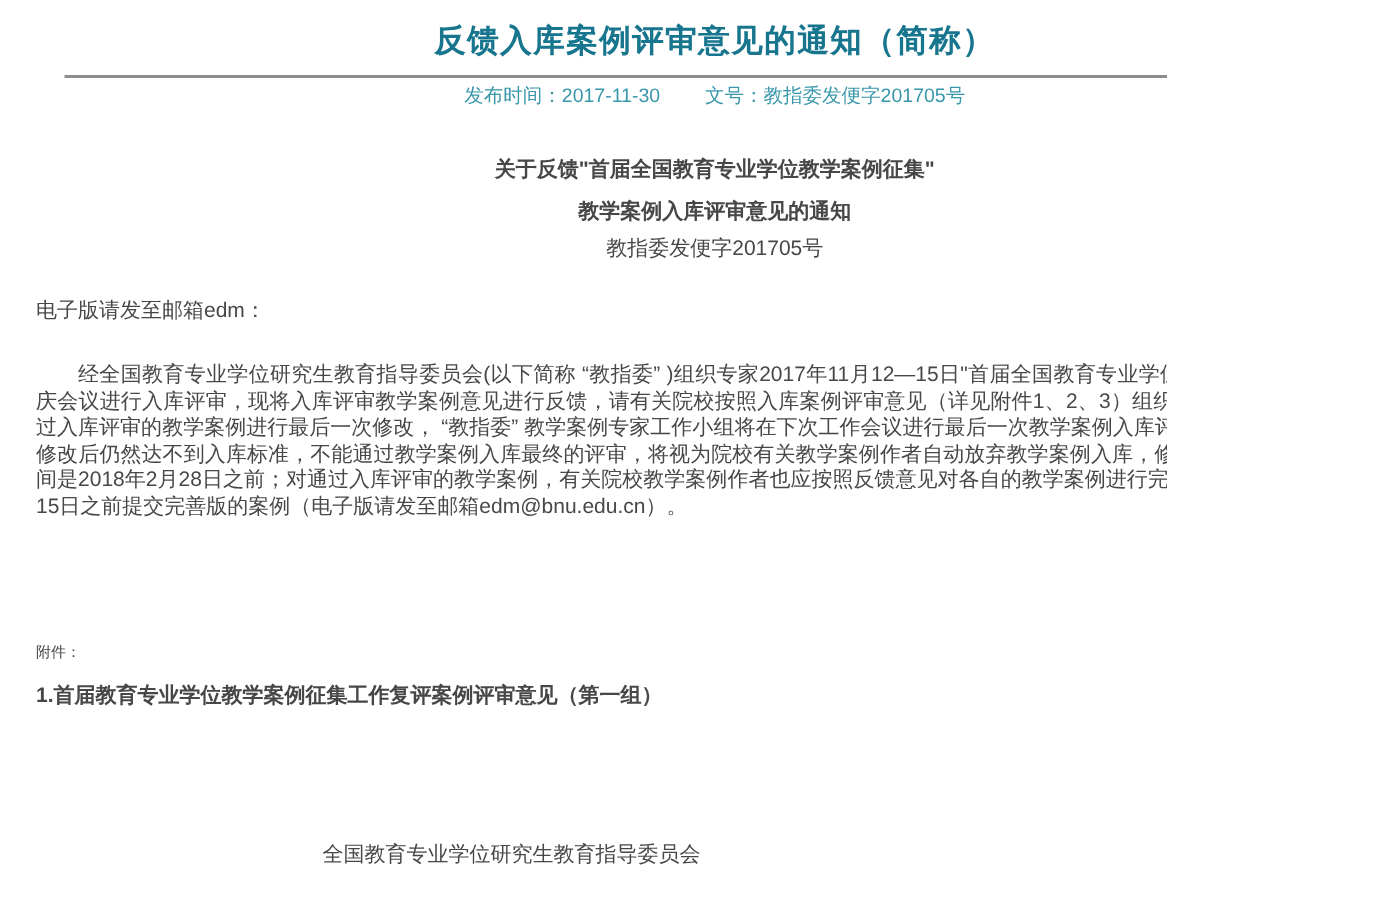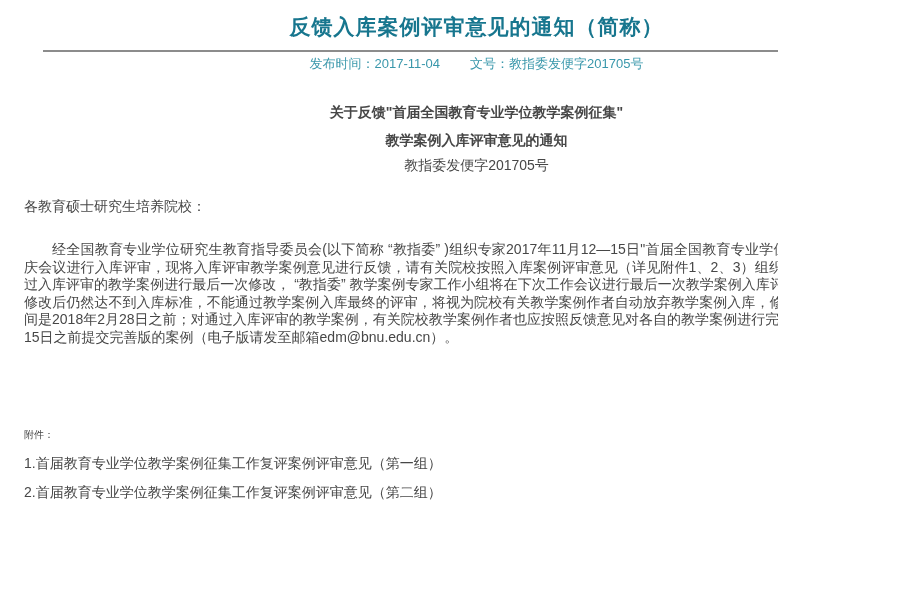--- a/index.html
+++ b/index.html
@@ -57,57 +57,57 @@
   .para-1 { top:241px; }
   .para-2 { top:349px; }
   .attach-label {
     position:absolute; top:428px; left:24px;
     font-size:10px;
   }
   .attach-list {
     position:absolute; top:449px; left:24px;
     font-size:14px;
   }
-  .attach-item { line-height:29px; }
+  .attach-item { line-height:29px;font-weight:bold; }
   .sign-org {
     position:absolute; top:561px; left:215px;
     font-size:14px;
   }
   .sign-date {
     position:absolute; top:622px; left:85px;
     font-size:14px;
   }
 </style>
 </head>
 <body>
 
 <div class="page">
 
   <h1 class="page-title">反馈入库案例评审意见的通知（简称）</h1>
 
   <div class="divider"></div>
 
   <div class="meta-line">
-    <span class="meta-item">发布时间：</span><span class="meta-item">2017-11-04</span><span class="meta-gap"></span><span class="meta-item">文号：</span><span class="meta-item">教指委发便字201705号</span>
+    <span class="meta-item">发布时间：</span><span class="meta-item">2017-11-30</span><span class="meta-gap"></span><span class="meta-item">文号：</span><span class="meta-item">教指委发便字201705号</span>
   </div>
 
   <div class="doc-h1">关于反馈"首届全国教育专业学位教学案例征集"</div>
 
   <div class="doc-h2">教学案例入库评审意见的通知</div>
 
   <div class="doc-number">教指委发便字201705号</div>
 
-  <div class="salutation">各教育硕士研究生培养院校：</div>
+  <div class="salutation">电子版请发至邮箱edm：</div>
 
   <p class="para para-1">经全国教育专业学位研究生教育指导委员会(以下简称 “教指委” )组织专家2017年11月12—15日"首届全国教育专业学位教学案例征集" 重庆会议进行入库评审，现将入库评审教学案例意见进行反馈，请有关院校按照入库案例评审意见（详见附件1、2、3）组织案例作者对没有通过入库评审的教学案例进行最后一次修改， “教指委” 教学案例专家工作小组将在下次工作会议进行最后一次教学案例入库评审，如果教学案例修改后仍然达不到入库标准，不能通过教学案例入库最终的评审，将视为院校有关教学案例作者自动放弃教学案例入库，修改教学案例提交时间是2018年2月28日之前；对通过入库评审的教学案例，有关院校教学案例作者也应按照反馈意见对各自的教学案例进行完善，于2017年12月15日之前提交完善版的案例（电子版请发至邮箱edm@bnu.edu.cn）。</p>
 
 
   <div class="attach-label">附件：</div>
 
   <div class="attach-list">
     <div class="attach-item">1.首届教育专业学位教学案例征集工作复评案例评审意见（第一组）</div>
-    <div class="attach-item">2.首届教育专业学位教学案例征集工作复评案例评审意见（第二组）</div>
   </div>
 
+  <div class="sign-org">全国教育专业学位研究生教育指导委员会</div>
 
   <div class="sign-date">2017年11月30日</div>
 
 </div>
 
 </body></html>

